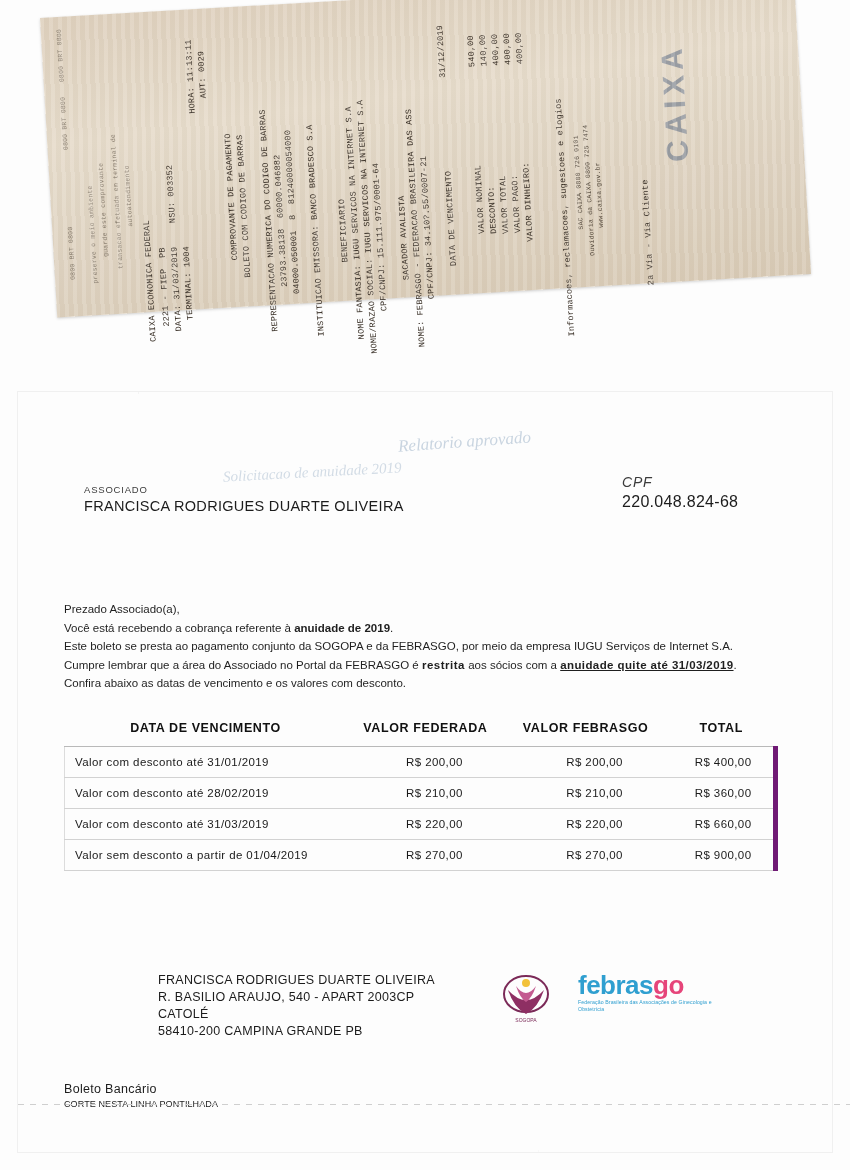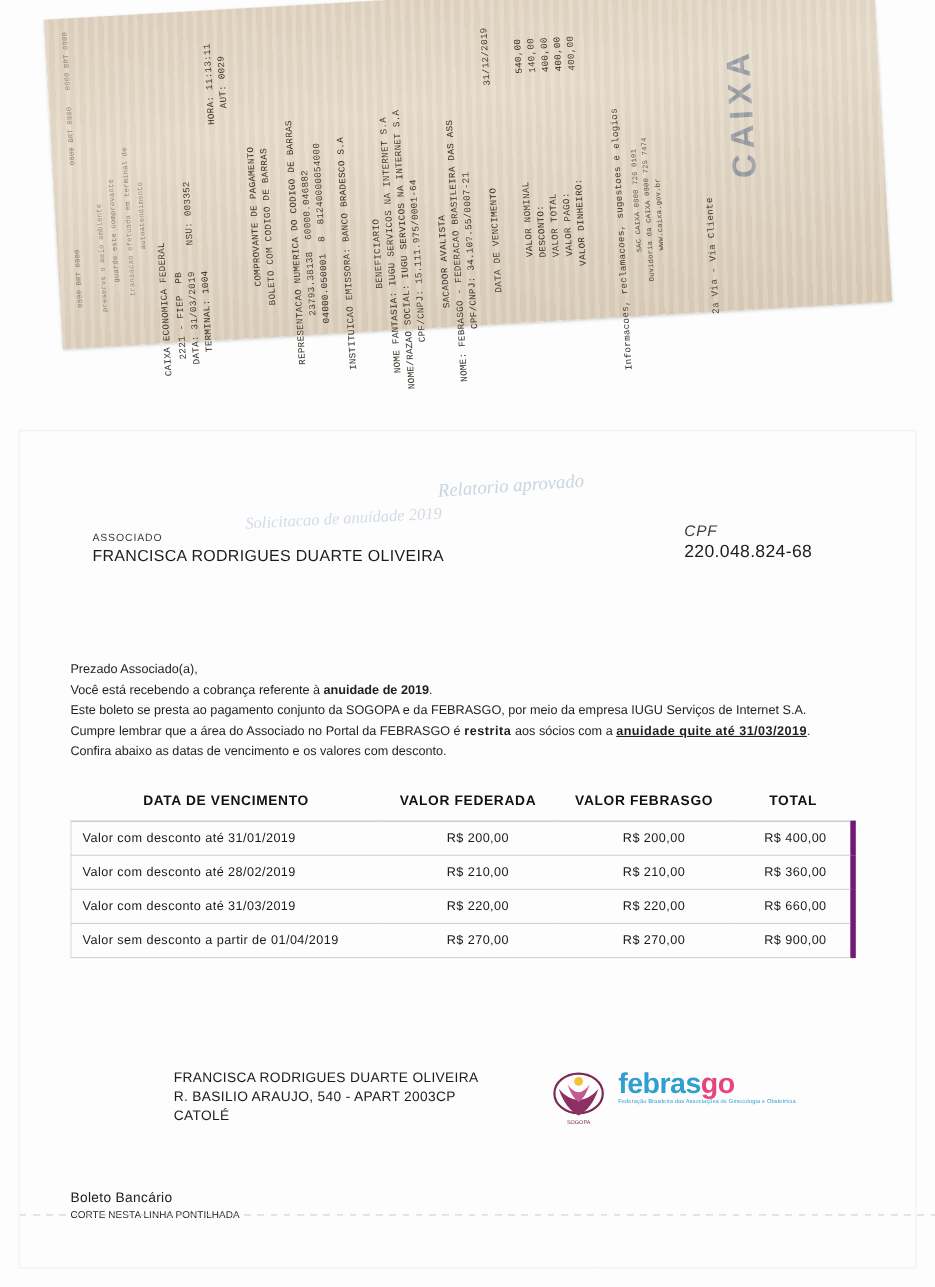--- a/index.html
+++ b/index.html
@@ -135,21 +135,21 @@
   table.vals tr td:first-child{border-left:1px solid #dcdcdc;}
   table.vals tr td:last-child{border-right:5px solid #701a75;}
 
   .addr{
     position:absolute;left:140px;top:580px;
     font-size:12.5px;line-height:17px;color:#1c1c1c;letter-spacing:.3px;
   }
 
   .logos{position:absolute;left:476px;top:578px;width:230px;height:62px;}
   .sogopa{position:absolute;left:0;top:0;width:64px;height:56px;}
-  .febrasgo{position:absolute;left:68px;top:2px;}
+  .febrasgo{position:absolute;left:84px;top:2px;}
   .febrasgo .fb-main{
     font-size:26px;font-weight:bold;letter-spacing:-.5px;color:#2f9fd0;line-height:26px;
   }
   .febrasgo .fb-main .go{color:#e6457a;}
   .febrasgo .fb-sub{
     margin-top:1px;font-size:5.2px;line-height:7px;color:#2f9fd0;letter-spacing:.1px;
   }
 
   .footer{
     position:absolute;left:46px;top:690px;
@@ -291,20 +291,21 @@
         <td class="num">R$ 270,00</td>
         <td class="tot">R$ 900,00</td>
       </tr>
     </tbody>
   </table>
 
   <div class="addr">
     <div>FRANCISCA RODRIGUES DUARTE OLIVEIRA</div>
     <div>R. BASILIO ARAUJO, 540 - APART 2003CP</div>
     <div>CATOLÉ</div>
+    <div>58410-200 CAMPINA GRANDE PB</div>
   </div>
 
   <div class="logos">
     <div class="sogopa">
       <svg width="64" height="56" viewBox="0 0 64 56">
         <ellipse cx="32" cy="24" rx="22" ry="18" fill="none" stroke="#7b2a58" stroke-width="2"></ellipse>
         <path d="M14 20 Q32 40 50 20 Q44 38 32 44 Q20 38 14 20 Z" fill="#8e2f63"></path>
         <path d="M22 16 Q32 30 42 16 Q38 28 32 32 Q26 28 22 16 Z" fill="#c35a90"></path>
         <circle cx="32" cy="13" r="4" fill="#f2c23a"></circle>
         <text x="32" y="52" font-size="5" text-anchor="middle" fill="#7b2a58" font-family="Liberation Sans, sans-serif">SOGOPA</text>

